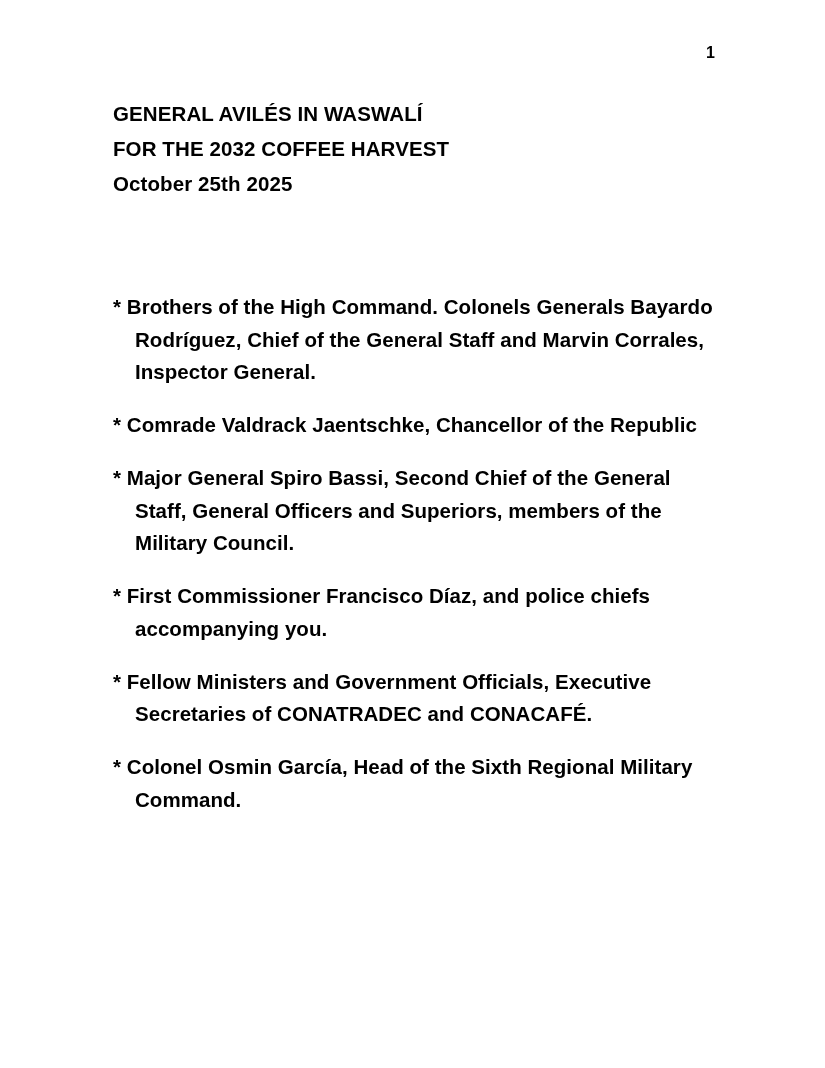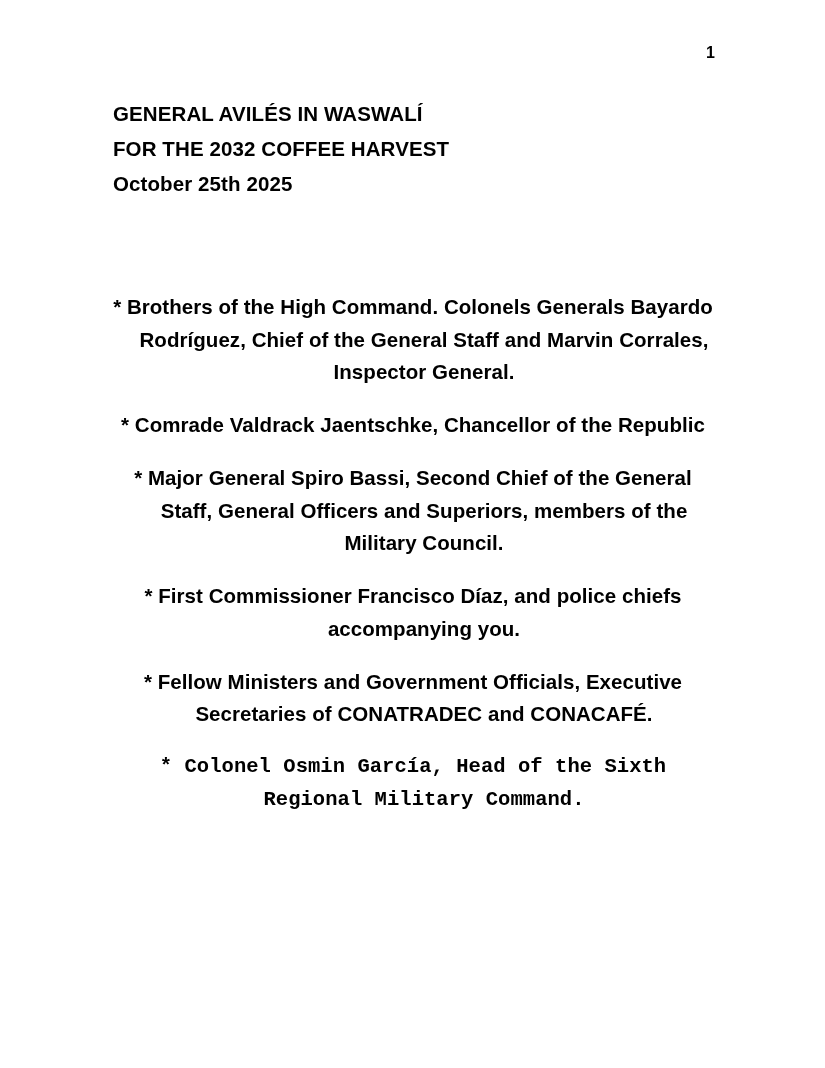--- a/index.html
+++ b/index.html
@@ -48,25 +48,23 @@
     margin-top: 90px;
   }
   .bullet-item {
     font-size: 20.5px;
     font-weight: bold;
     line-height: 32.5px;
     margin-bottom: 18px;
     padding-left: 22px;
     text-indent: -22px;
     letter-spacing: 0.05px;
-    text-align: center;
   }
   .bullet-item:last-child {
     margin-bottom: 11px;
-    font-family: Liberation Mono, monospace;
   }
 </style>
 </head>
 <body>
 
 <div class="page">
 
   <div class="page-number">1</div>
 
   <div class="content">

